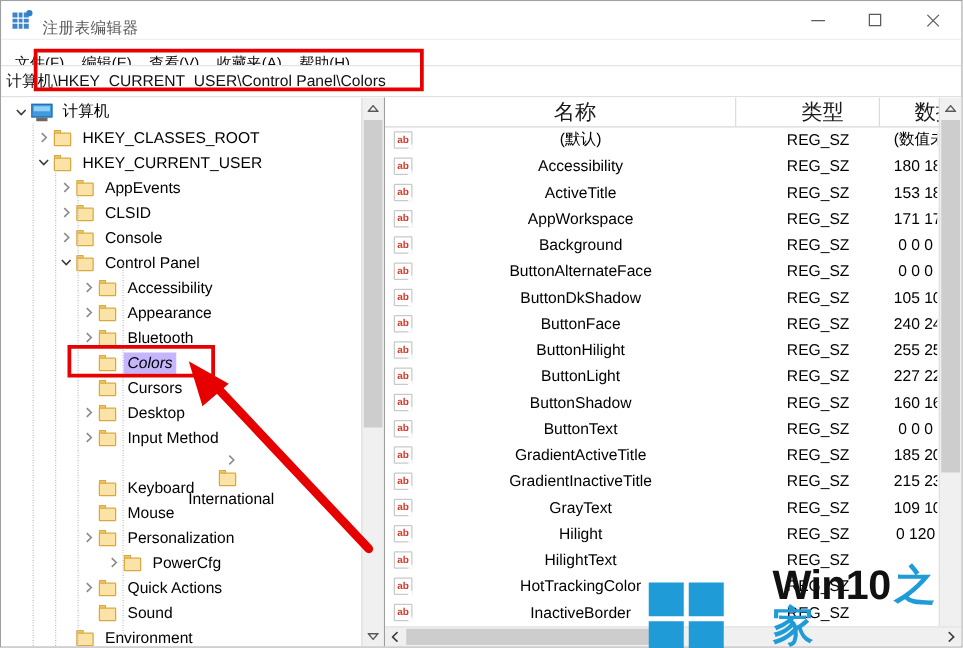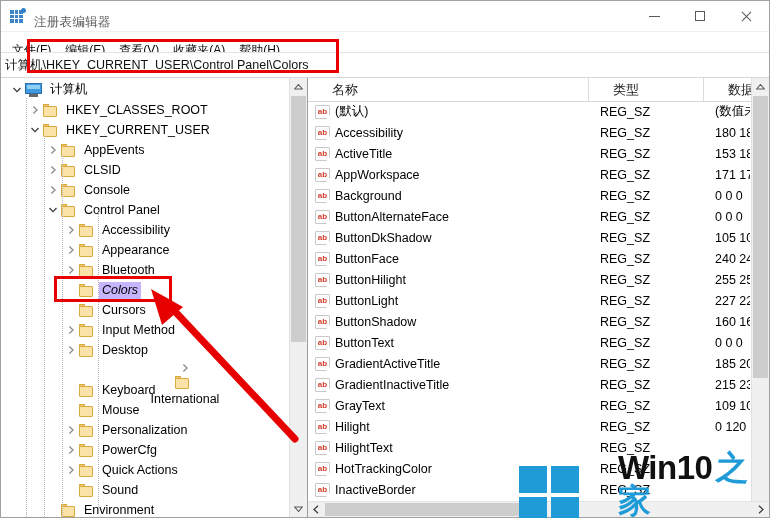--- a/index.html
+++ b/index.html
@@ -69,21 +69,21 @@
     height:24px;flex:0 0 24px;
     border-top:1px solid #e3e3e3;border-bottom:1px solid #d6d6d6;
     background:#fff;display:flex;align-items:center;
     padding-left:4px;
   }
   .addressbar .path{
     font-size:12.5px;color:#111;white-space:nowrap;overflow:hidden;
   }
   
   .content{
-    flex:1 1 auto;display:flex;min-height:0;background:#fff;
+    flex:1 1 auto;display:flex;min-height:0;background:#fff;text-align:center;
   }
   .tree-pane{
     width:306px;flex:0 0 306px;position:relative;
     border-right:1px solid #9d9d9d;
     overflow:hidden;background:#fff;
   }
   .tree-scrollarea{
     position:absolute;left:0;top:0;right:19px;bottom:0;overflow:hidden;
   }
   .tree{padding-top:2px;}
@@ -133,21 +133,21 @@
   
   .list-pane{
     flex:1 1 auto;position:relative;overflow:hidden;background:#fff;
   }
   .list-header{
     height:23px;display:flex;align-items:center;
     border-bottom:1px solid #d7d7d7;background:#fff;
     position:relative;
   }
   .col{
-    font-size:13px;color:#1a1a1a;padding-left:24px;box-sizing:border-box;
+    font-size:17px;color:#1a1a1a;padding-left:24px;box-sizing:border-box;
     height:23px;line-height:23px;position:relative;
   }
   .col.name{width:281px;flex:0 0 281px;border-right:1px solid #dcdcdc;}
   .col.type{width:115px;flex:0 0 115px;border-right:1px solid #dcdcdc;}
   .col.data{flex:1 1 auto;}
   .rows{
     position:absolute;left:0;right:19px;top:23px;bottom:16px;overflow:hidden;
   }
   .row{
     height:21px;display:flex;align-items:center;white-space:nowrap;
@@ -413,34 +413,34 @@
             <div class="tnode" style="padding-left: 62px;">
               <span class="chev">
                 <svg width="10" height="10" viewBox="0 0 10 10">
                   <path d="M3.4 1.5 L7 5 L3.4 8.5" fill="none" stroke="#8a8a8a" stroke-width="1.3"></path>
                 </svg>
               </span>
               <span class="ico-folder">
                 <span class="tab"></span>
                 <span class="body"></span>
               </span>
+              <span class="label">Desktop</span>
+            </div>
+            <div class="tnode" style="padding-left: 62px;">
+              <span class="chev">
+                <svg width="10" height="10" viewBox="0 0 10 10">
+                  <path d="M3.4 1.5 L7 5 L3.4 8.5" fill="none" stroke="#8a8a8a" stroke-width="1.3"></path>
+                </svg>
+              </span>
+              <span class="ico-folder">
+                <span class="tab"></span>
+                <span class="body"></span>
+              </span>
               <span class="label">Input Method</span>
             </div>
-            <div class="tnode" style="padding-left: 62px;">
-              <span class="chev">
-                <svg width="10" height="10" viewBox="0 0 10 10">
-                  <path d="M3.4 1.5 L7 5 L3.4 8.5" fill="none" stroke="#8a8a8a" stroke-width="1.3"></path>
-                </svg>
-              </span>
-              <span class="ico-folder">
-                <span class="tab"></span>
-                <span class="body"></span>
-              </span>
-              <span class="label">Desktop</span>
-            </div>
             <div class="tnode" style="padding-left: 81px; flex-direction: column;">
               <span class="chev">
                 <svg width="10" height="10" viewBox="0 0 10 10">
                   <path d="M3.4 1.5 L7 5 L3.4 8.5" fill="none" stroke="#8a8a8a" stroke-width="1.3"></path>
                 </svg>
               </span>
               <span class="ico-folder">
                 <span class="tab"></span>
                 <span class="body"></span>
               </span>
@@ -467,21 +467,21 @@
                 <svg width="10" height="10" viewBox="0 0 10 10">
                   <path d="M3.4 1.5 L7 5 L3.4 8.5" fill="none" stroke="#8a8a8a" stroke-width="1.3"></path>
                 </svg>
               </span>
               <span class="ico-folder">
                 <span class="tab"></span>
                 <span class="body"></span>
               </span>
               <span class="label">Personalization</span>
             </div>
-            <div class="tnode" style="padding-left: 62px;">
+            <div class="tnode" style="padding-left: 62px; margin-left: 20px;">
               <span class="chev">
                 <svg width="10" height="10" viewBox="0 0 10 10">
                   <path d="M3.4 1.5 L7 5 L3.4 8.5" fill="none" stroke="#8a8a8a" stroke-width="1.3"></path>
                 </svg>
               </span>
               <span class="ico-folder">
                 <span class="tab"></span>
                 <span class="body"></span>
               </span>
               <span class="label">PowerCfg</span>

